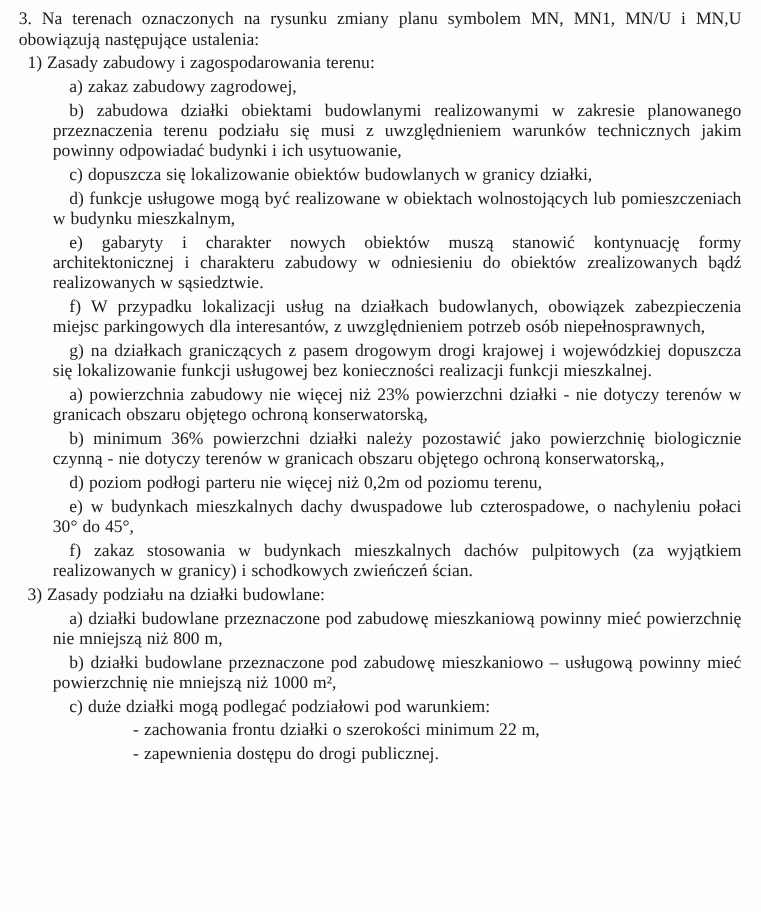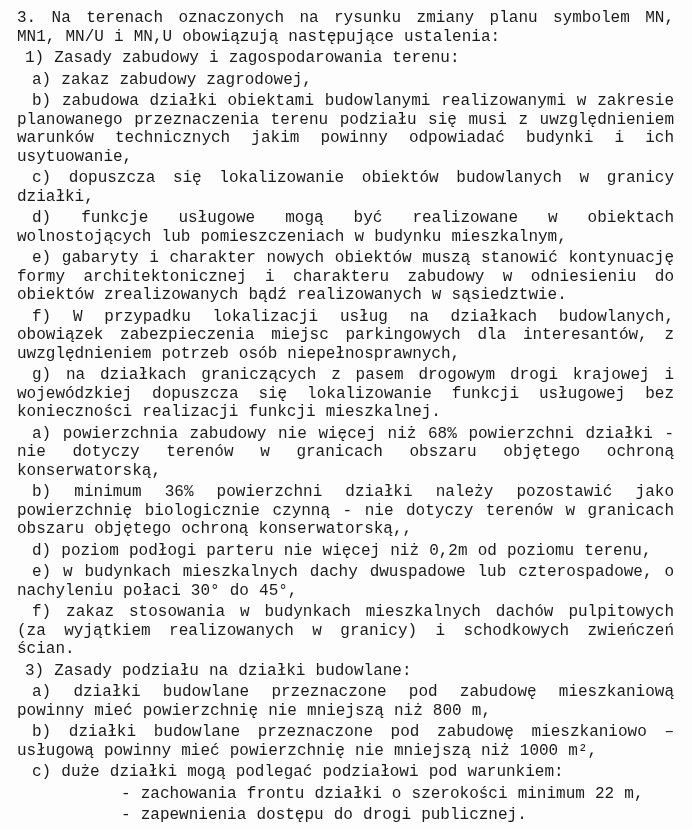--- a/index.html
+++ b/index.html
@@ -20,43 +20,42 @@
     overflow: hidden;
   }
   .doc-body {
     width: 100%;
   }
   .para {
     text-align: justify;
     line-height: 18.5px;
     margin: 0 0 3px 0;
     word-spacing: 0.5px;
-    font-family: Liberation Mono, monospace;
   }
   
   .indent-0 { margin-left: 0; }
   .indent-1 { margin-left: 8px; }
-  .indent-2 { text-indent: 15px; }
+  .indent-2 { margin-left: 31px; text-indent: 15px; }
   .indent-3 { margin-left: 104px; }
 </style>
 </head>
 <body>
 
 <div class="page" style="background: rgb(253, 253, 253); color: rgb(27, 27, 27);">
   <div class="doc-body">
       <div class="para indent-0">3. Na terenach oznaczonych na rysunku zmiany planu symbolem MN, MN1, MN/U i MN,U obowiązują następujące ustalenia:</div>
       <div class="para indent-1">1) Zasady zabudowy i zagospodarowania terenu:</div>
       <div class="para indent-2">a) zakaz zabudowy zagrodowej,</div>
       <div class="para indent-2">b) zabudowa działki obiektami budowlanymi realizowanymi w zakresie planowanego przeznaczenia terenu podziału się musi z uwzględnieniem warunków technicznych jakim powinny odpowiadać budynki i ich usytuowanie,</div>
       <div class="para indent-2">c) dopuszcza się lokalizowanie obiektów budowlanych w granicy działki,</div>
       <div class="para indent-2">d) funkcje usługowe mogą być realizowane w obiektach wolnostojących lub pomieszczeniach w budynku mieszkalnym,</div>
       <div class="para indent-2">e) gabaryty i charakter nowych obiektów muszą stanowić kontynuację formy architektonicznej i charakteru zabudowy w odniesieniu do obiektów zrealizowanych bądź realizowanych w sąsiedztwie.</div>
       <div class="para indent-2">f) W przypadku lokalizacji usług na działkach budowlanych, obowiązek zabezpieczenia miejsc parkingowych dla interesantów, z uwzględnieniem potrzeb osób niepełnosprawnych,</div>
       <div class="para indent-2">g) na działkach graniczących z pasem drogowym drogi krajowej i wojewódzkiej dopuszcza się lokalizowanie funkcji usługowej bez konieczności realizacji funkcji mieszkalnej.</div>
-      <div class="para indent-2">a) powierzchnia zabudowy nie więcej niż 68% powierzchni działki - nie dotyczy terenów w granicach obszaru objętego ochroną konserwatorską,</div>
+      <div class="para indent-2">a) powierzchnia zabudowy nie więcej niż 23% powierzchni działki - nie dotyczy terenów w granicach obszaru objętego ochroną konserwatorską,</div>
       <div class="para indent-2">b) minimum 36% powierzchni działki należy pozostawić jako powierzchnię biologicznie czynną - nie dotyczy terenów w granicach obszaru objętego ochroną konserwatorską,,</div>
       <div class="para indent-2">d) poziom podłogi parteru nie więcej niż 0,2m od poziomu terenu,</div>
       <div class="para indent-2">e) w budynkach mieszkalnych dachy dwuspadowe lub czterospadowe, o nachyleniu połaci 30° do 45°,</div>
       <div class="para indent-2">f) zakaz stosowania w budynkach mieszkalnych dachów pulpitowych (za wyjątkiem realizowanych w granicy) i schodkowych zwieńczeń ścian.</div>
       <div class="para indent-1">3) Zasady podziału na działki budowlane:</div>
       <div class="para indent-2">a) działki budowlane przeznaczone pod zabudowę mieszkaniową powinny mieć powierzchnię nie mniejszą niż 800 m,</div>
       <div class="para indent-2">b) działki budowlane przeznaczone pod zabudowę mieszkaniowo – usługową powinny mieć powierzchnię nie mniejszą niż 1000 m²,</div>
       <div class="para indent-2">c) duże działki mogą podlegać podziałowi pod warunkiem:</div>
       <div class="para indent-3">- zachowania frontu działki o szerokości minimum 22 m,</div>
       <div class="para indent-3">- zapewnienia dostępu do drogi publicznej.</div>

